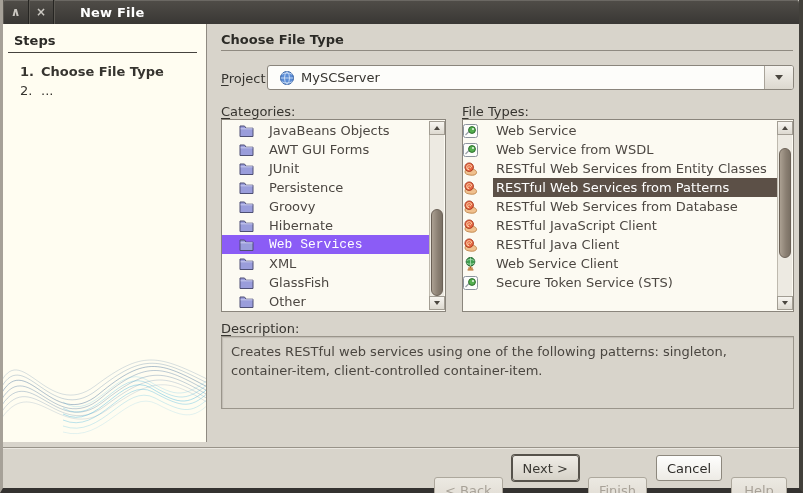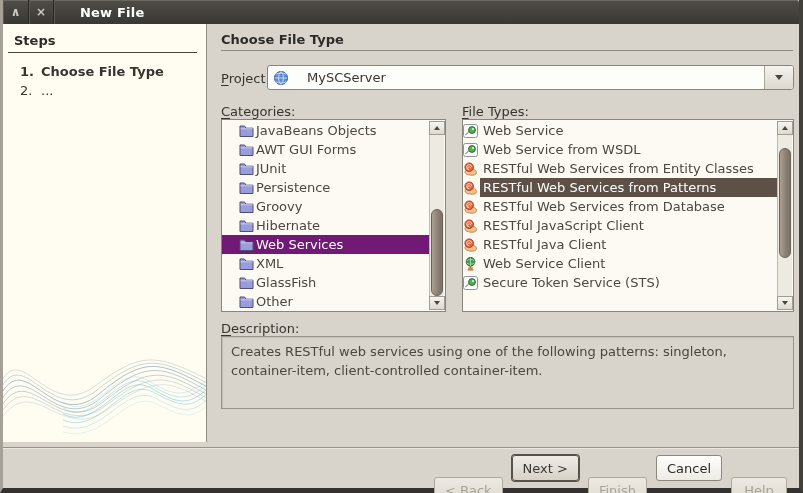--- a/index.html
+++ b/index.html
@@ -38,41 +38,41 @@
   
   .content{flex:1;position:relative;}
   .content-header{position:absolute;top:8px;left:14px;font-size:13px;font-weight:bold;color:#2c2b27;}
   .header-sep{position:absolute;top:26px;left:14px;right:6px;height:1px;background:#8f8a81;}
   .lbl{font-size:13px;color:#36342f;}
   .mn{text-decoration:underline;text-underline-offset:2px;}
   .project-label{position:absolute;top:47px;left:14px;}
   .combo{
     position:absolute;top:41px;left:60px;right:5px;height:25px;
     background:#fdfdfa;border:1px solid #8a857c;border-radius:3px;
-    display:flex;align-items:center;padding-left:5px;gap:18px;font-size:13px;color:#36342f;
+    display:flex;align-items:center;padding-left:11px;gap:6px;font-size:13px;color:#36342f;
   }
   .combo-btn{
     margin-left:auto;width:29px;height:23px;border-left:1px solid #a9a49a;
     background:linear-gradient(#f5f3ee,#dcd8cf);border-radius:0 2px 2px 0;
     display:flex;align-items:center;justify-content:center;cursor:pointer;
   }
   .arr-down{width:0;height:0;border-left:4px solid transparent;border-right:4px solid transparent;border-top:5px solid #4a463f;}
   .arr-up{width:0;height:0;border-left:4px solid transparent;border-right:4px solid transparent;border-bottom:5px solid #4a463f;}
   .cat-label{position:absolute;top:80px;left:14px;}
   .ft-label{position:absolute;top:80px;left:255px;}
   .list{
     position:absolute;top:95px;height:193px;background:#fcfaf2;border:1px solid #8a857c;
     overflow:hidden;
   }
   .cat-list{left:14px;width:225px;}
   .ft-list{left:255px;right:5px;}
   .rows{position:absolute;top:1px;left:0;right:16px;bottom:1px;}
-  .row{height:19px;display:flex;align-items:center;gap:2px;font-size:13px;color:#4c4742;white-space:nowrap;overflow:hidden;cursor:default;}
+  .row{height:19px;display:flex;align-items:center;gap:15px;font-size:13px;color:#4c4742;white-space:nowrap;overflow:hidden;cursor:default;}
   .cat-row{padding-left:17px;}
-  .cat-row.selected{background:#701a75;color:#fff;}
+  .cat-row.selected{background:#8b5cf6;color:#fff;font-family:Liberation Mono, monospace;}
   .ft-row{}
   .ft-text{flex:1;height:19px;line-height:19px;padding-left:3px;}
   .ft-row.selected .ft-text{background:#5c5047;color:#fff;}
   .row svg{flex:none;}
   
   .sb{position:absolute;top:1px;bottom:1px;right:1px;width:15px;background:#edeae2;border-left:1px solid #beb9ae;}
   .sb-btn{position:absolute;left:-1px;width:16px;height:14px;background:linear-gradient(#f7f5f0,#ddd9d0);border:1px solid #a29d93;display:flex;align-items:center;justify-content:center;cursor:pointer;}
   .sb-up{top:0;}
   .sb-down{bottom:0;}
   .sb-btn .arr-down{border-top-width:4px;border-left-width:3.5px;border-right-width:3.5px;}

